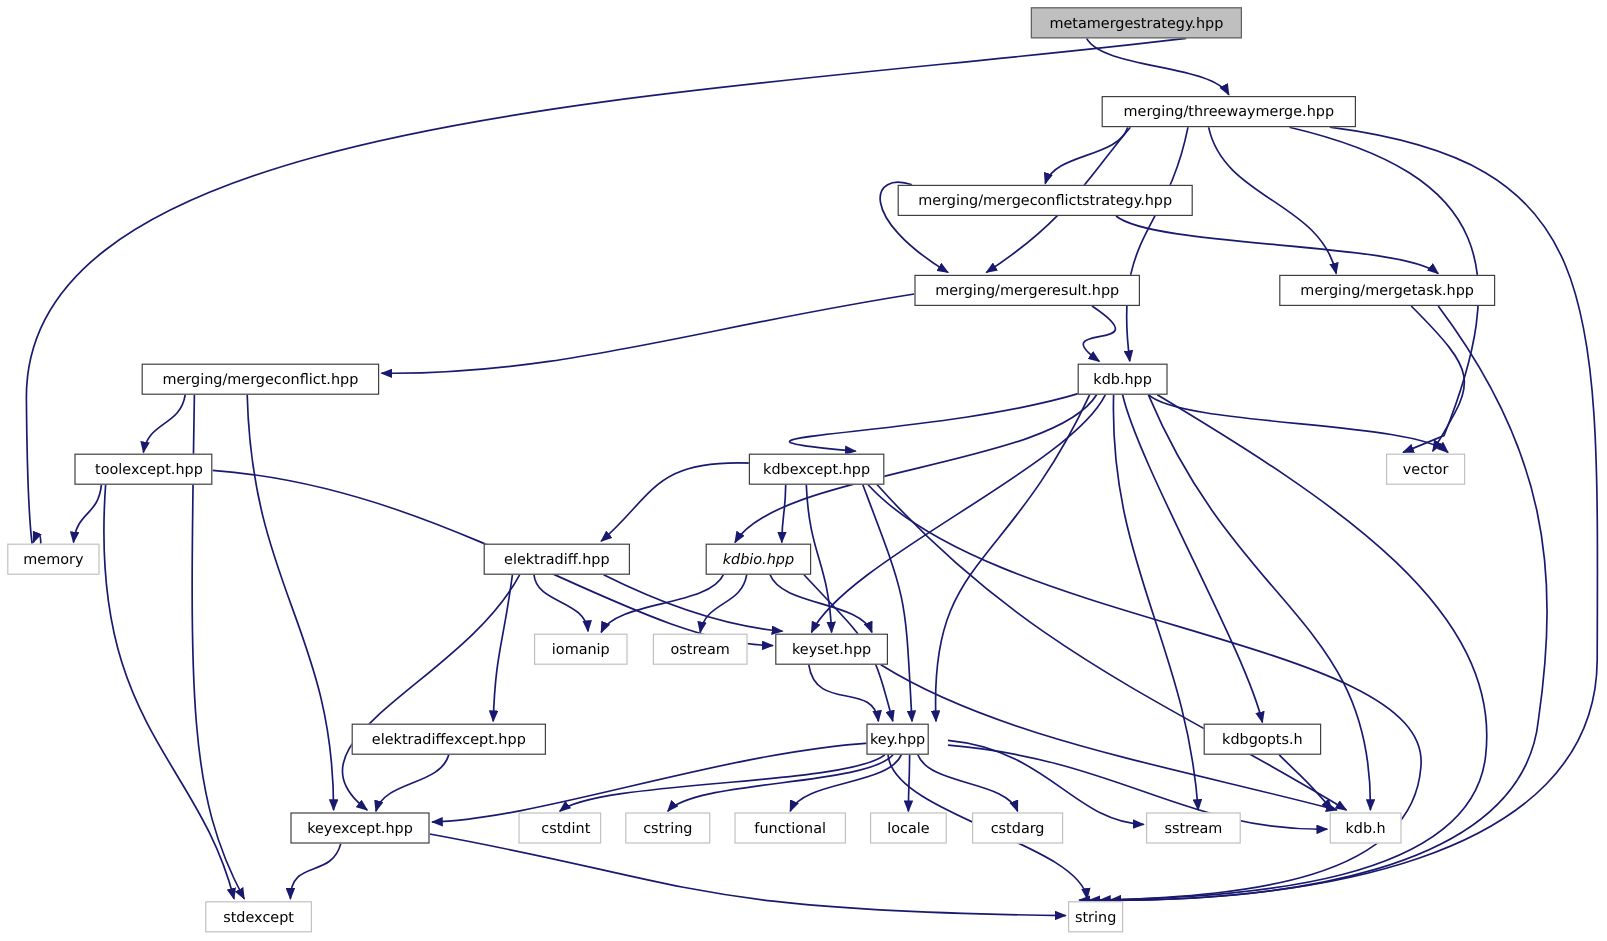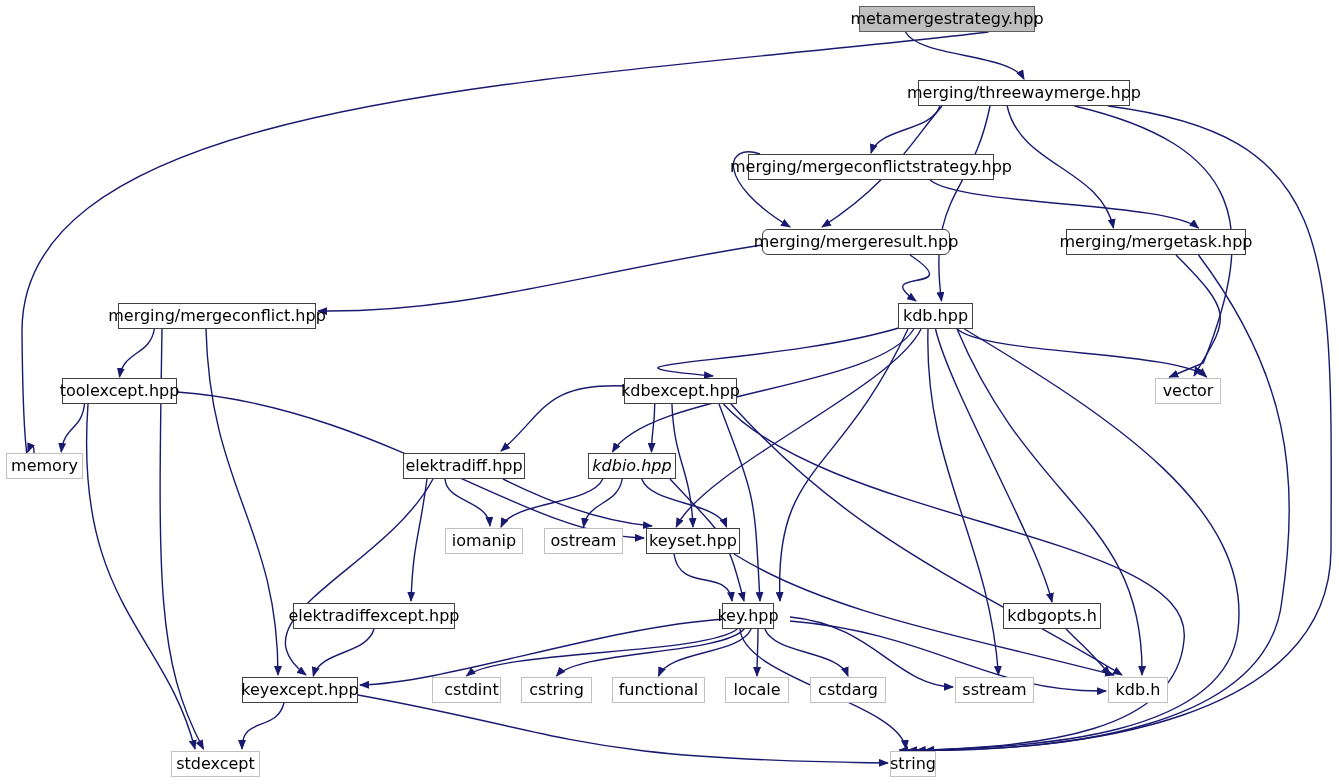--- a/index.html
+++ b/index.html
@@ -22,21 +22,21 @@
     width: 1339px;
     height: 784px;
   }
   .node {
     position: absolute;
     box-sizing: border-box;
     display: flex;
     align-items: center;
     justify-content: center;
     white-space: nowrap;
-    font-size: 16px;
+    font-size: 12px;
     line-height: 1;
     color: #000000;
     background: #ffffff;
     border: 1px solid #c0c0c0;
     height: 26px;
     z-index: 5;
   }
   .node.hdr {
     border: 1.6px solid #404040;
   }
@@ -125,33 +125,33 @@
   <div id="nodes-layer">
       <div class="node root hdr" style="left: 859px; top: 6px; width: 176px;">
         <span class="node-label">metamergestrategy.hpp</span>
       </div>
       <div class="node hdr" style="left: 918px; top: 80px; width: 212px;">
         <span class="node-label">merging/threewaymerge.hpp</span>
       </div>
       <div class="node hdr" style="left: 748px; top: 154px; width: 246px;">
         <span class="node-label">merging/mergeconflictstrategy.hpp</span>
       </div>
-      <div class="node hdr" style="left: 762px; top: 229px; width: 188px; border-radius: 6px;">
+      <div class="node hdr" style="left: 762px; top: 229px; width: 188px;">
         <span class="node-label">merging/mergeresult.hpp</span>
       </div>
       <div class="node hdr" style="left: 1066px; top: 229px; width: 180px;">
         <span class="node-label">merging/mergetask.hpp</span>
       </div>
       <div class="node hdr" style="left: 118px; top: 303px; width: 198px;">
         <span class="node-label">merging/mergeconflict.hpp</span>
       </div>
       <div class="node hdr" style="left: 898px; top: 303px; width: 75px;">
         <span class="node-label">kdb.hpp</span>
       </div>
-      <div class="node hdr" style="left: 62px; top: 378px; width: 115px;">
+      <div class="node hdr" style="left: 62px; top: 378px; width: 115px; justify-content: flex-end;">
         <span class="node-label">toolexcept.hpp</span>
       </div>
       <div class="node hdr" style="left: 624px; top: 378px; width: 113px;">
         <span class="node-label">kdbexcept.hpp</span>
       </div>
       <div class="node" style="left: 1155px; top: 378px; width: 66px;">
         <span class="node-label">vector</span>
       </div>
       <div class="node" style="left: 6px; top: 453px; width: 77px;">
         <span class="node-label">memory</span>

